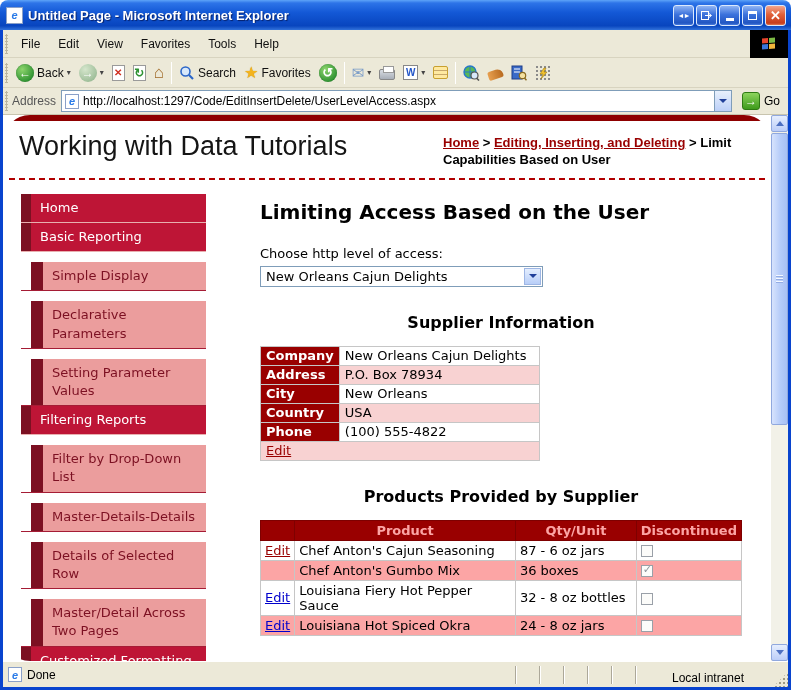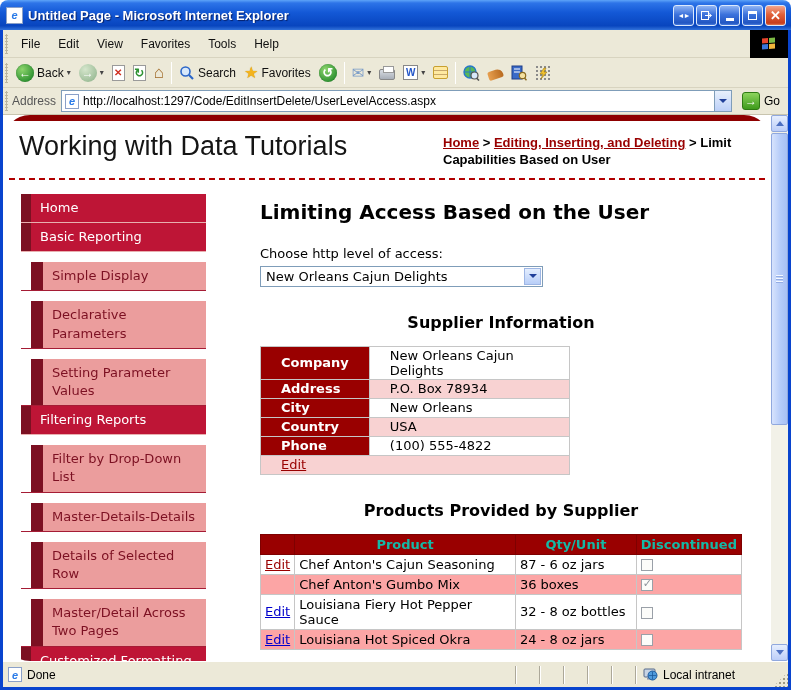--- a/index.html
+++ b/index.html
@@ -108,30 +108,30 @@
   .main { margin-left:54px; width:482px; font-size:13px; color:#000; }
   .page-h1 { font-size:20px; font-weight:bold; margin:6px 0 22px; }
   .access-label { margin-bottom:5px; }
   .xp-select { width:283px; height:21px; border:1px solid #7F9DB9; background:#fff; display:flex; align-items:center; cursor:default; }
   .xp-select .val { flex:1; padding:0 5px; font-size:13px; }
   .xp-select .btn { width:17px; height:17px; margin:1px; background:linear-gradient(180deg,#E4EEFE,#B8CEF8); border:1px solid #9EB6E4;
     display:flex; align-items:center; justify-content:center; }
   .section-h2 { font-size:16px; font-weight:bold; margin:26px 0 14px;text-align:center; }
 
   table.supplier { border-collapse:collapse; border:1px solid #999; }
-  table.supplier td { border:1px solid #C6C6C6; padding:1px 20px; height:19px; font-size:13px; }
+  table.supplier td { border:1px solid #C6C6C6; padding:1px 5px; height:19px; font-size:13px; }
   table.supplier td.hdr { background:#990000; color:#fff; font-weight:bold; width:76px; }
   table.supplier td.val { width:200px; }
   table.supplier tr.alt td.val { background:#F8D2D2; }
   table.supplier tr.edit-row td { background:#F8D2D2; }
   a.edit-link { color:#990000; text-decoration:underline; cursor:pointer; }
   a.edit-link.unvisited { color:#0000CC; }
 
   table.products { border-collapse:collapse; border:1px solid #999; margin-top:2px; }
-  table.products th { background:#990000; color:#14b8a6; font-weight:bold; font-size:13px; padding:2px 4px; border:1px solid #7E0000; }
+  table.products th { background:#990000; color:#fca5a5; font-weight:bold; font-size:13px; padding:2px 4px; border:1px solid #7E0000; }
   table.products td { border:1px solid #C6C6C6; padding:2px 4px; font-size:13px; vertical-align:middle; }
   table.products tr.alt td { background:#fca5a5; }
   .col-edit { width:34px; } .col-product { width:224px; } .col-qty { width:122px; } .col-disc { width:96px; text-align:left; }
   .cb { display:inline-block; width:12px; height:12px; border:1px solid #9AA0A8; background:#FCFCFA; position:relative; vertical-align:middle; }
   .cb.checked::after { content:"✓"; position:absolute; left:1px; top:-3px; font-size:11px; color:#8E959D; font-weight:bold; }
 
   
   .vscroll { width:17px; background:#F2F1E8; position:relative; flex:0 0 auto; }
   .sbtn { position:absolute; left:0; width:17px; height:17px; border:1px solid #90A8DE; border-radius:2px;
     background:linear-gradient(180deg,#E6EEFE,#BCCDF8); display:flex; align-items:center; justify-content:center; }
@@ -140,21 +140,21 @@
   .tri-down-s { width:0; height:0; border-left:4px solid transparent; border-right:4px solid transparent; border-top:5px solid #4D6FC1; }
   .thumb { position:absolute; left:0; top:18px; width:17px; height:292px; border:1px solid #90A8DE; border-radius:2px;
     background:linear-gradient(90deg,#D7E3FD,#B6CCF9 55%,#A8C0F4); }
   .thumb::after { content:""; position:absolute; left:4px; right:4px; top:50%; margin-top:-4px; height:8px;
     background:repeating-linear-gradient(180deg,#F4F8FF 0 1px,#93ACE4 1px 2px,transparent 2px 3px); }
 
   
   .statusbar { height:26px; display:flex; align-items:center; border-top:1px solid #fff; background:#ECE9D8; font-size:12px; color:#000; }
   .status-left { flex:1; display:flex; align-items:center; gap:5px; padding-left:5px; }
   .spanel { width:24px; height:18px; border-left:1px solid #ACA899; box-shadow:inset 1px 0 0 #fff; }
-  .zone-panel { width:138px; height:18px; display:flex; align-items:center; gap:5px; border-left:1px solid #ACA899; box-shadow:inset 1px 0 0 #fff; padding-left:7px; }
+  .zone-panel { width:138px; height:18px; display:flex; align-items:center; gap:5px; border-left:1px solid #ACA899; box-shadow:inset 1px 0 0 #fff; padding-left:7px;flex-direction:column; }
   .rgrip { width:15px; height:15px; align-self:flex-end;
     background-image:radial-gradient(#9D9A84 1.2px, transparent 1.4px); background-size:4px 4px; background-position:1px 1px;
     clip-path:polygon(100% 0, 100% 100%, 0 100%); }
 
   .pgico { width:15px; height:16px; background:#fff; border:1px solid #8AA0C8; color:#2A7BE8; font-weight:bold; font-size:11px;
     font-style:italic; display:flex; align-items:center; justify-content:center; flex:0 0 auto; }
 </style>
 </head>
 <body>
 

